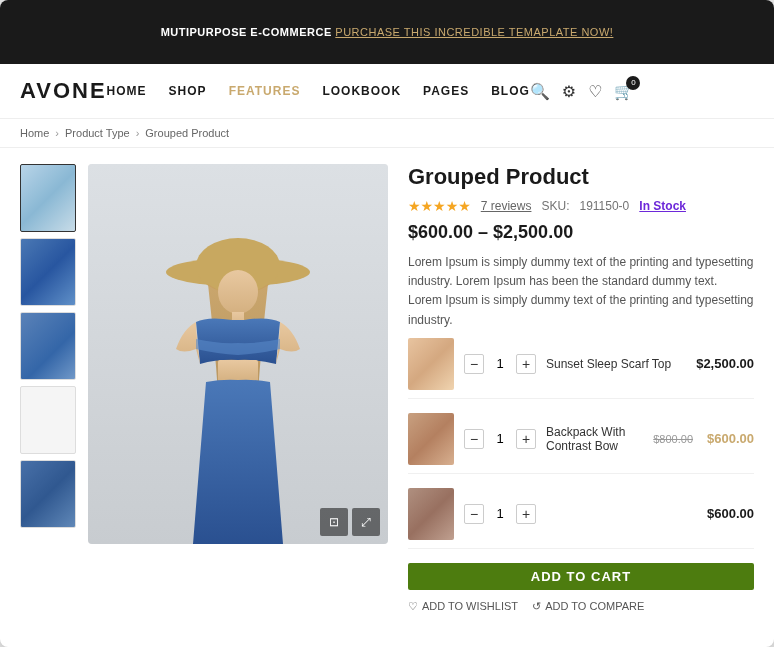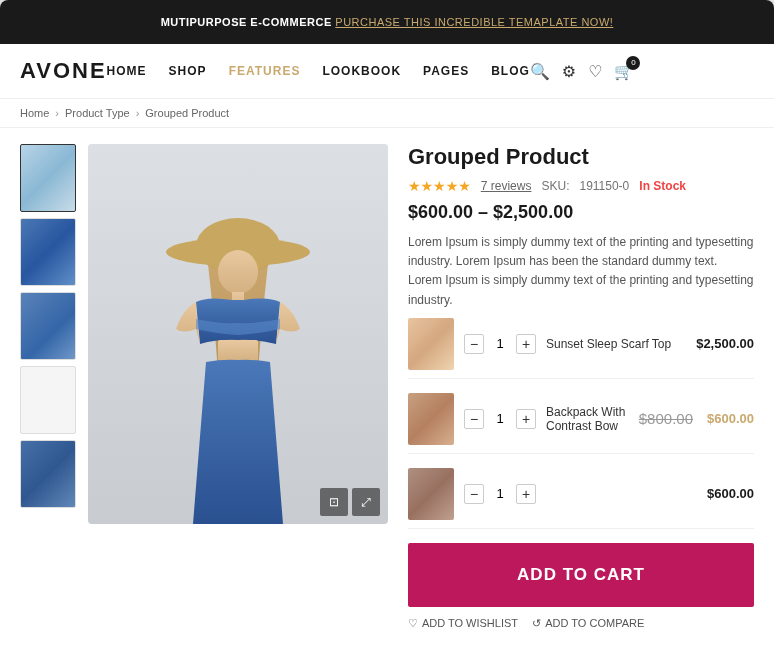--- a/index.html
+++ b/index.html
@@ -5,21 +5,21 @@
     * { box-sizing: border-box; margin: 0; padding: 0; }
     body { font-family: 'Arial', sans-serif; background: #f0f0f0; display: flex; justify-content: center; align-items: center; min-height: 100vh; }
     .browser-window { width: 774px; min-height: 647px; background: #fff; border-radius: 8px; box-shadow: 0 4px 20px rgba(0,0,0,0.3); overflow: hidden; }
     .browser-chrome { background: #e8e8e8; padding: 10px 12px; display: flex; align-items: center; gap: 8px; border-bottom: 1px solid #ccc; }
     .browser-dots { display: flex; gap: 6px; }
     .dot { width: 12px; height: 12px; border-radius: 50%; }
     .dot-red { background: #ff5f57; }
     .dot-yellow { background: #ffbd2e; }
     .dot-green { background: #28c840; }
     .browser-addressbar { flex: 1; background: #fff; border-radius: 4px; padding: 4px 10px; font-size: 11px; color: #666; border: 1px solid #ccc; margin: 0 8px; }
-    .announcement-bar { background: #1a1a1a; color: #fff; text-align: center; padding: 16px; font-size: 11px; letter-spacing: 0.5px; }
+    .announcement-bar { background: #1a1a1a; color: #fff; text-align: center; padding: 26px; font-size: 11px; letter-spacing: 0.5px; }
     .announcement-bar strong { color: #fff; }
     .announcement-bar a { color: #c9a96e; text-decoration: underline; }
     .header { display: flex; align-items: center; justify-content: flex-start; padding: 14px 20px; border-bottom: 1px solid #eee; }
     .logo { font-size: 22px; font-weight: 900; letter-spacing: 2px; color: #1a1a1a; }
     .nav { display: flex; gap: 22px; }
     .nav-item { font-size: 12px; font-weight: 600; color: #1a1a1a; text-transform: uppercase; letter-spacing: 1px; cursor: pointer; text-decoration: none; }
     .nav-item.active { color: #c9a96e; }
     .header-icons { display: flex; align-items: center; gap: 12px; }
     .header-icon { font-size: 16px; color: #333; cursor: pointer; position: relative; }
     .cart-badge { position: absolute; top: -6px; right: -6px; background: #1a1a1a; color: #fff; border-radius: 50%; width: 14px; height: 14px; font-size: 8px; display: flex; align-items: center; justify-content: center; }
@@ -39,37 +39,37 @@
     .main-image { width: 300px; height: 380px; background: linear-gradient(180deg, #e8e8e8 0%, #f0f0f0 100%); border-radius: 4px; overflow: hidden; position: relative; flex-shrink: 0; display: flex; align-items: center; justify-content: center; }
     
     .image-controls { position: absolute; bottom: 8px; right: 8px; display: flex; gap: 4px; }
     .img-ctrl-btn { width: 28px; height: 28px; background: rgba(0,0,0,0.5); color: #fff; border: none; border-radius: 2px; cursor: pointer; display: flex; align-items: center; justify-content: center; font-size: 12px; }
     .product-info { flex: 1; padding-left: 20px; }
     .product-title { font-size: 22px; font-weight: 700; color: #1a1a1a; margin-bottom: 8px; }
     .rating-row { display: flex; align-items: center; gap: 10px; margin-bottom: 8px; }
     .stars { color: #f5a623; font-size: 14px; }
     .reviews-link { font-size: 12px; color: #666; text-decoration: underline; cursor: pointer; }
     .sku { font-size: 12px; color: #737373; }
-    .stock { font-size: 12px; color: #ef4444; font-weight: 600; }
+    .stock { font-size: 12px; color: #6d28d9; font-weight: 600; text-decoration: underline; }
     .price-range { font-size: 18px; font-weight: 700; color: #1a1a1a; margin-bottom: 10px; }
     .description { font-size: 12px; color: #555; line-height: 1.6; }
     .product-items { display: flex; flex-direction: column; gap: 6px; margin-bottom: 14px; }
     .product-item { display: flex; align-items: center; gap: 10px; padding: 8px 0; border-bottom: 1px solid #f0f0f0; }
     .item-thumb { width: 46px; height: 52px; border-radius: 2px; overflow: hidden; flex-shrink: 0; }
     .item-thumb-1 { background: linear-gradient(135deg, #e8c4a0 0%, #d4a880 50%, #f0d4b0 100%); }
     .item-thumb-2 { background: linear-gradient(135deg, #c8a080 0%, #b48060 50%, #d8b090 100%); }
     .item-thumb-3 { background: linear-gradient(135deg, #b09080 0%, #987060 50%, #c0a090 100%); }
     .qty-control { display: flex; align-items: center; gap: 8px; }
     .qty-btn { width: 20px; height: 20px; border: 1px solid #ccc; background: none; cursor: pointer; font-size: 14px; display: flex; align-items: center; justify-content: center; color: #333; border-radius: 2px; }
     .qty-value { font-size: 13px; min-width: 16px; text-align: center; }
     .item-name { flex: 1; font-size: 12px; color: #333; }
     .item-price { font-size: 13px; color: #1a1a1a; font-weight: 600; margin-left: auto; }
-    .item-old-price { font-size: 15px; color: #999; text-decoration: line-through; margin-right: 4px; }
+    .item-old-price { font-size: 11px; color: #999; text-decoration: line-through; margin-right: 4px; }
     .item-sale-price { font-size: 13px; color: #c9a96e; font-weight: 600; }
-    .add-to-cart-btn { width: 100%; background: #be185d; color: #fff; border: none; padding: 22px; font-size: 17px; font-weight: 700; letter-spacing: 1px; cursor: pointer; text-transform: uppercase; border-radius: 2px; margin-bottom: 10px; }
+    .add-to-cart-btn { width: 100%; background: #4d7c0f; color: #fff; border: none; padding: 6px; font-size: 13px; font-weight: 700; letter-spacing: 1px; cursor: pointer; text-transform: uppercase; border-radius: 2px; margin-bottom: 10px; }
     .action-links { display: flex; gap: 14px; margin-bottom: 10px; }
     .action-link { font-size: 11px; color: #555; cursor: pointer; display: flex; align-items: center; gap: 4px; }
   </style>
 </head>
 <body>
 
 <div class="browser-window">
 
 
   <div class="announcement-bar">

